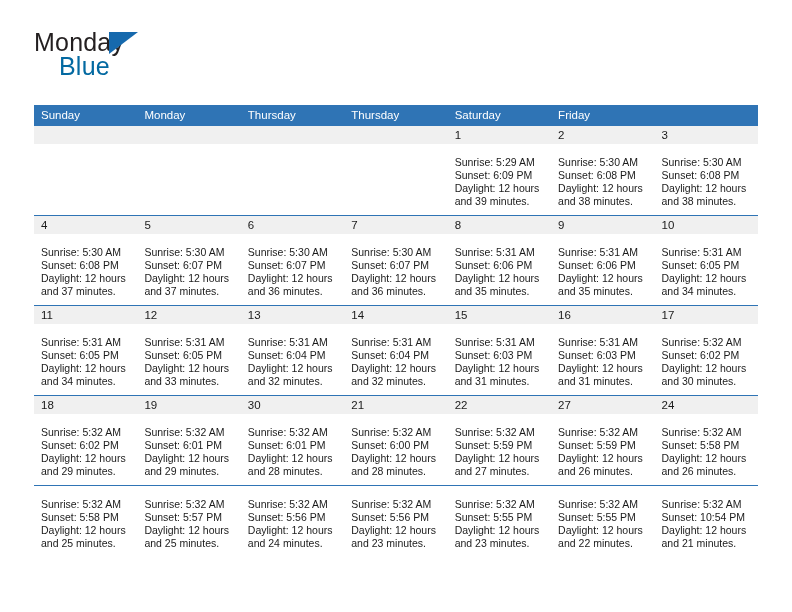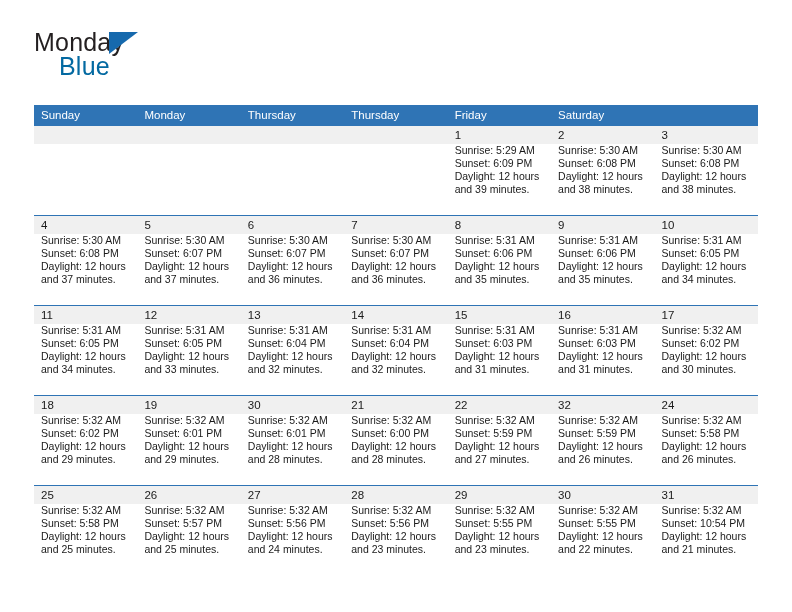--- a/index.html
+++ b/index.html
@@ -142,21 +142,21 @@
   }
   .detail-band {
     display: flex;
     width: 100%;
     height: 71px;
     background: #ffffff;
   }
   .detail {
     width: 14.2857%;
     box-sizing: border-box;
-    padding: 0 7px 0 7px;
+    padding: 12px 7px 0 7px;
     font-size: 10.5px;
     line-height: 13px;
     color: #1a1a1a;
   }
   .detail .ln {
     white-space: nowrap;
     overflow: hidden;
   }
   .empty {
     
@@ -178,22 +178,22 @@
 
   </div>
 
   <div class="calendar">
 
     <div class="cal-row head-row">
       <div class="cal-cell head-cell">Sunday</div>
       <div class="cal-cell head-cell">Monday</div>
       <div class="cal-cell head-cell">Thursday</div>
       <div class="cal-cell head-cell">Thursday</div>
+      <div class="cal-cell head-cell">Saturday</div>
       <div class="cal-cell head-cell">Friday</div>
-      <div class="cal-cell head-cell">Saturday</div>
     </div>
 
     <div id="weeks-container">
         <div class="week first">
           <div class="daynum-band">
             <div class="daynum"></div>
             <div class="daynum"></div>
             <div class="daynum"></div>
             <div class="daynum"></div>
             <div class="daynum">1</div>
@@ -335,21 +335,21 @@
             </div>
           </div>
         </div>
         <div class="week">
           <div class="daynum-band">
             <div class="daynum">18</div>
             <div class="daynum">19</div>
             <div class="daynum">30</div>
             <div class="daynum">21</div>
             <div class="daynum">22</div>
-            <div class="daynum">32</div>
+            <div class="daynum">27</div>
             <div class="daynum">24</div>
           </div>
           <div class="detail-band">
             <div class="detail">
               <div class="ln">Sunrise: 5:32 AM</div>
               <div class="ln">Sunset: 6:02 PM</div>
               <div class="ln">Daylight: 12 hours</div>
               <div class="ln">and 29 minutes.</div>
             </div>
             <div class="detail">
@@ -384,29 +384,20 @@
             </div>
             <div class="detail">
               <div class="ln">Sunrise: 5:32 AM</div>
               <div class="ln">Sunset: 5:58 PM</div>
               <div class="ln">Daylight: 12 hours</div>
               <div class="ln">and 26 minutes.</div>
             </div>
           </div>
         </div>
         <div class="week">
-          <div class="daynum-band">
-            <div class="daynum">25</div>
-            <div class="daynum">26</div>
-            <div class="daynum">27</div>
-            <div class="daynum">28</div>
-            <div class="daynum">29</div>
-            <div class="daynum">30</div>
-            <div class="daynum">31</div>
-          </div>
           <div class="detail-band">
             <div class="detail">
               <div class="ln">Sunrise: 5:32 AM</div>
               <div class="ln">Sunset: 5:58 PM</div>
               <div class="ln">Daylight: 12 hours</div>
               <div class="ln">and 25 minutes.</div>
             </div>
             <div class="detail">
               <div class="ln">Sunrise: 5:32 AM</div>
               <div class="ln">Sunset: 5:57 PM</div>

